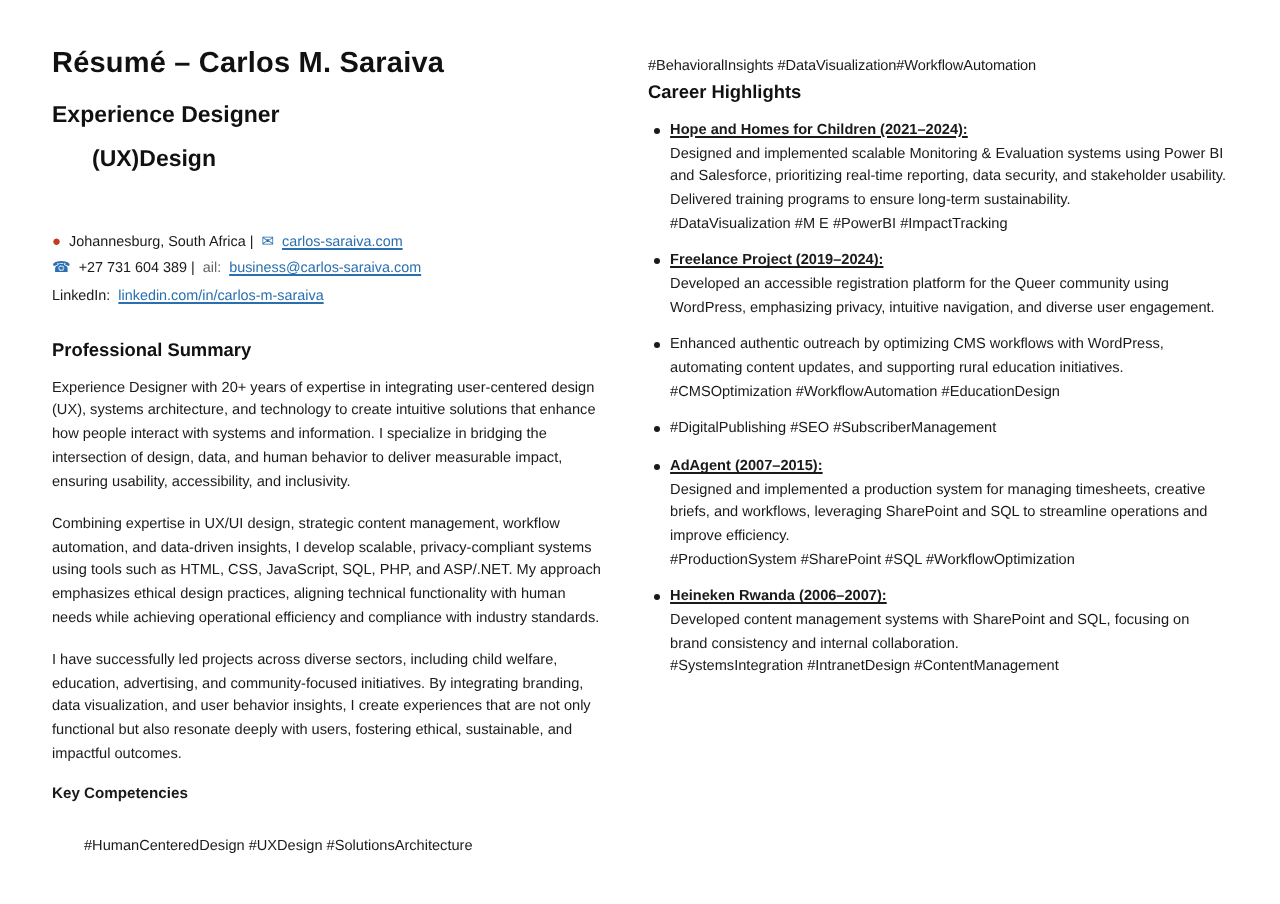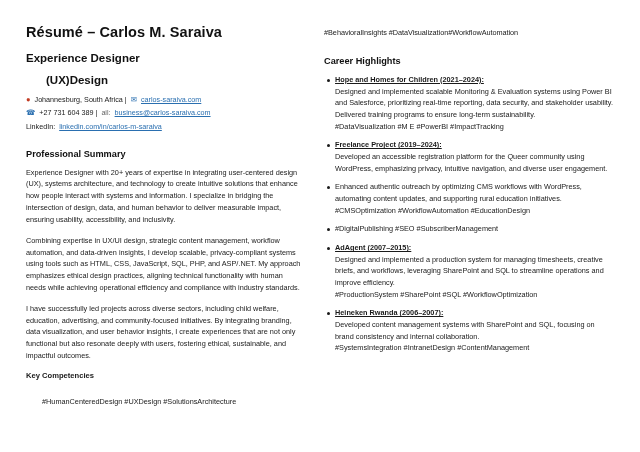--- a/index.html
+++ b/index.html
@@ -39,21 +39,21 @@
   }
   h2.role {
     font-size: 11.5px;
     font-weight: bold;
     margin: 0 0 10px 0;
     color: #111;
   }
   h2.role2 {
     font-size: 11.5px;
     font-weight: bold;
-    margin: 0 0 8px 0;
+    margin: 0 0 29px 0;
     color: #111;
     padding-left: 20px;
   }
   .contact {
     font-size: 7.2px;
     line-height: 1.65;
     color: #1a1a1a;
   }
   .contact .row {
     display: flex;
@@ -70,21 +70,21 @@
     text-decoration: underline;
   }
   .sep { color: #666; }
   .section-title {
     font-size: 9.2px;
     font-weight: bold;
     margin: 16px 0 8px 0;
     color: #111;
   }
   .section-title.right-first {
-    margin-top: 19px;
+    margin-top: 4px;
   }
   p.body {
     font-size: 7.3px;
     line-height: 1.62;
     margin: 0 0 9px 0;
     text-align: left;
     color: #1a1a1a;
   }
   .comp-title {
     font-size: 7.6px;

